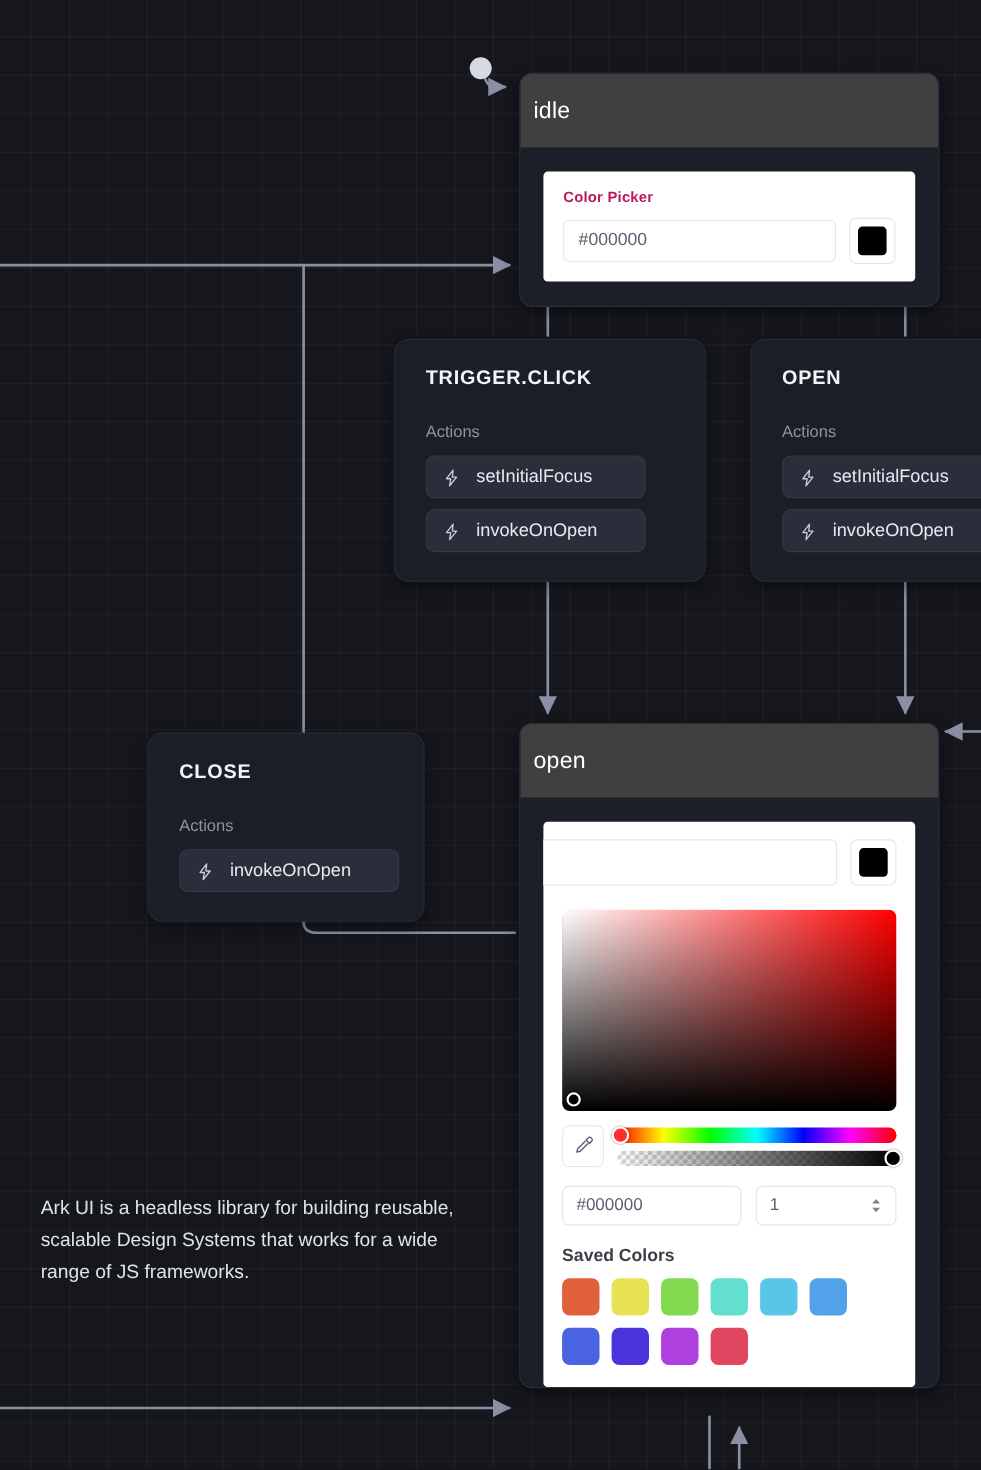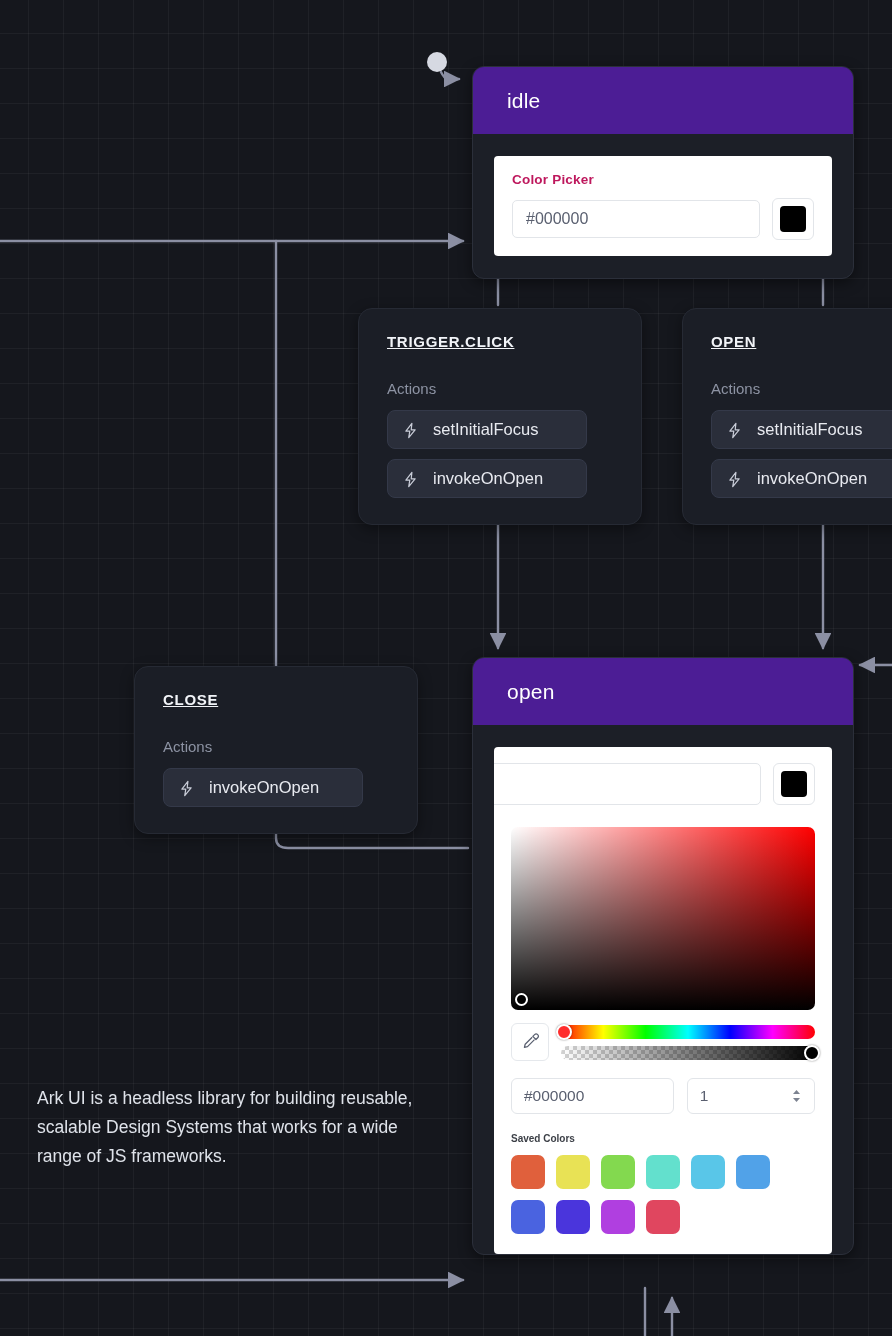--- a/index.html
+++ b/index.html
@@ -24,44 +24,43 @@
   
   .state-node {
     position: absolute;
     border-radius: 12px;
     background: #1c1f27;
     border: 1px solid #2b2f3a;
     overflow: hidden;
     box-shadow: 0 4px 14px rgba(0,0,0,.45);
   }
   .state-header {
-    background: #4c1d95;
+    background: #404040;
     color: #ffffff;
     font-size: 21px;
     font-weight: 400;
-    padding: 22px 0 21px 34px;
+    padding: 22px 0 21px 12px;
     letter-spacing: .2px;
   }
   .state-body { padding: 22px 21px 22px 21px; }
 
   
   .event-node {
     position: absolute;
     border-radius: 14px;
     background: #1b1e26;
     border: 1px solid #262a34;
     box-shadow: 0 4px 14px rgba(0,0,0,.4);
     padding: 24px 26px 26px 28px;
   }
   .event-title {
     color: #f2f4f8;
-    font-size: 15px;
+    font-size: 18px;
     font-weight: 700;
     letter-spacing: .7px;
-    text-decoration: underline;
   }
   .event-subtitle {
     color: #8d93a3;
     font-size: 15px;
     margin-top: 30px;
     margin-bottom: 13px;
     font-weight: 400;
   }
   .action-chip {
     display: flex;
@@ -160,21 +159,21 @@
   .cp-fields { display: flex; gap: 13px; margin-top: 17px; }
   .cp-field {
     height: 36px; border: 1px solid #e2e5e9; border-radius: 6px;
     display: flex; align-items: center; padding: 0 12px;
     color: #5a6070; font-size: 15.5px; background: #fff;
   }
   .cp-field.hex { flex: 1 1 56%; }
   .cp-field.alpha { flex: 1 1 44%; justify-content: space-between; }
   .stepper { display:flex; flex-direction: column; gap:2px; color:#7c8290; }
   .cp-saved-label {
-    color: #3b3f46; font-size: 10px; font-weight: bold;
+    color: #3b3f46; font-size: 16px; font-weight: bold;
     margin: 19px 0 11px 0;
   }
   .cp-swatches { display: flex; flex-wrap: wrap; gap: 11px; max-width: 300px; }
   .saved-swatch { width: 34px; height: 34px; border-radius: 7px; }
 
   
   .description {
     position: absolute;
     color: #dfe3ea;
     font-size: 17.5px;
@@ -263,21 +262,21 @@
       <span class="action-label">setInitialFocus</span>
     </div>
     <div class="action-chip">
       <svg class="bolt" viewBox="0 0 24 24" fill="none">
         <path d="M14 2 L5.5 13 H11 L9.5 22 L18.5 11 H13 Z" stroke="#c9cdd8" stroke-width="1.7" stroke-linejoin="round" fill="none"></path>
       </svg>
       <span class="action-label">invokeOnOpen</span>
     </div>
   </div>
 
-  <div class="event-node" style="left:134px; top:666px; width:284px;">
+  <div class="event-node" style="left:134px; top:666px; width:252px;">
     <div class="event-title">CLOSE</div>
     <div class="event-subtitle">Actions</div>
 
     <div class="action-chip">
       <svg class="bolt" viewBox="0 0 24 24" fill="none">
         <path d="M14 2 L5.5 13 H11 L9.5 22 L18.5 11 H13 Z" stroke="#c9cdd8" stroke-width="1.7" stroke-linejoin="round" fill="none"></path>
       </svg>
       <span class="action-label">invokeOnOpen</span>
     </div>
   </div>

